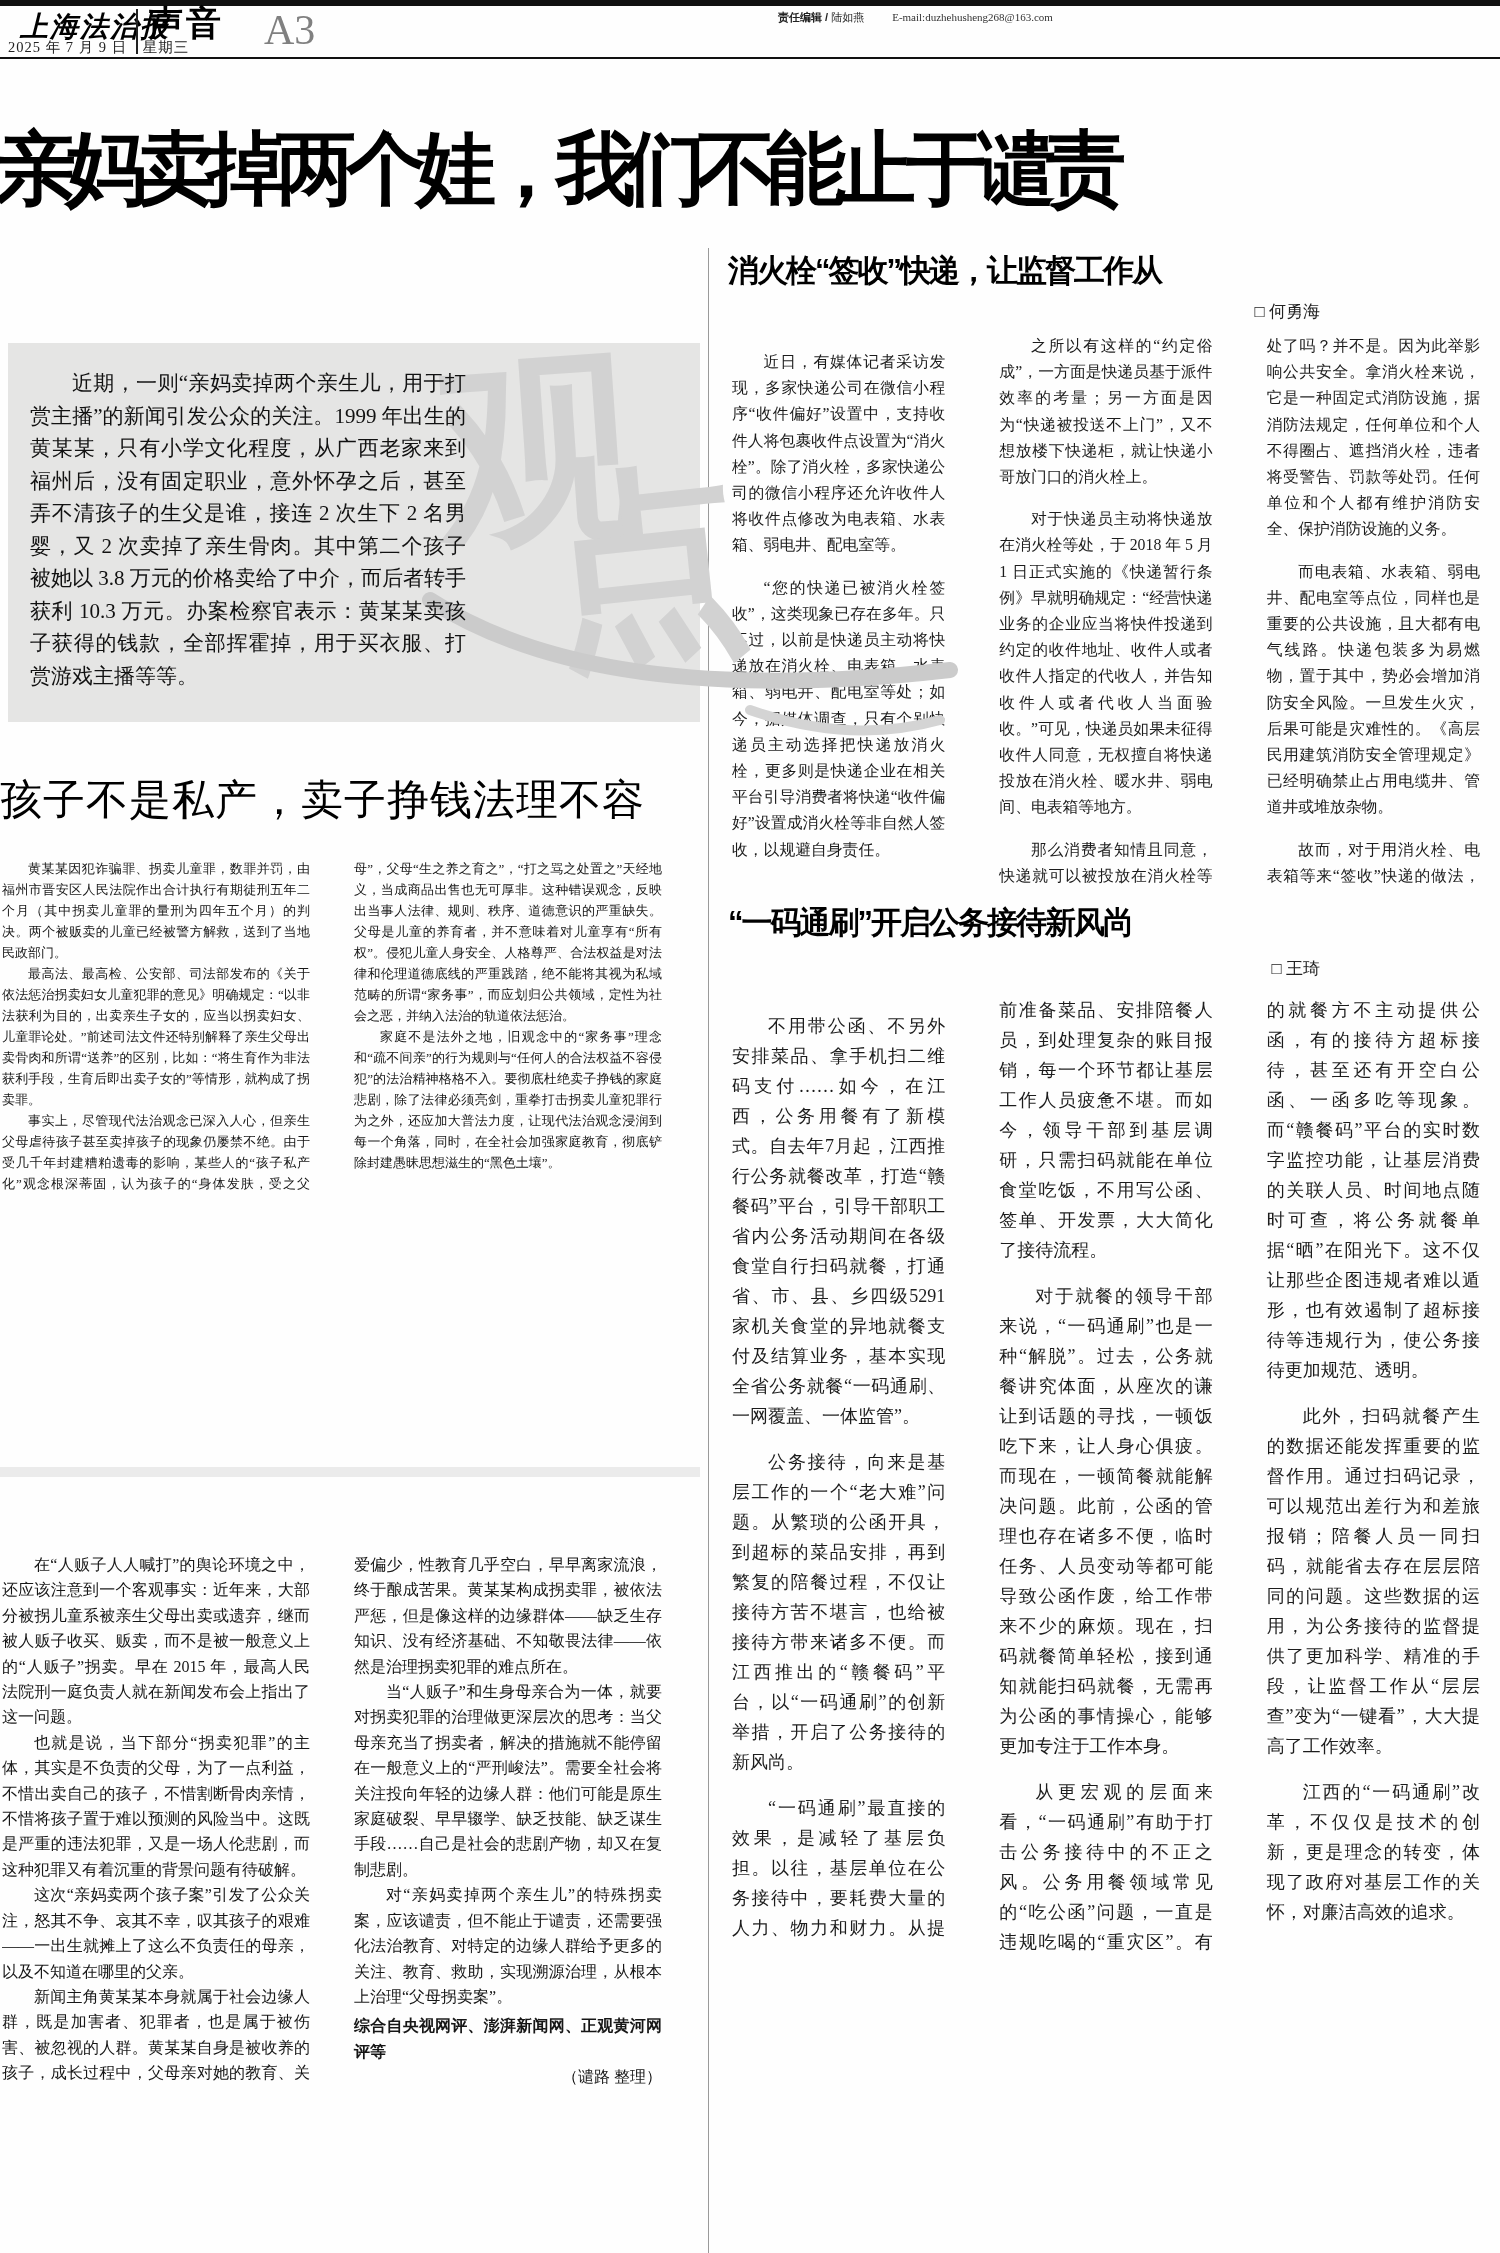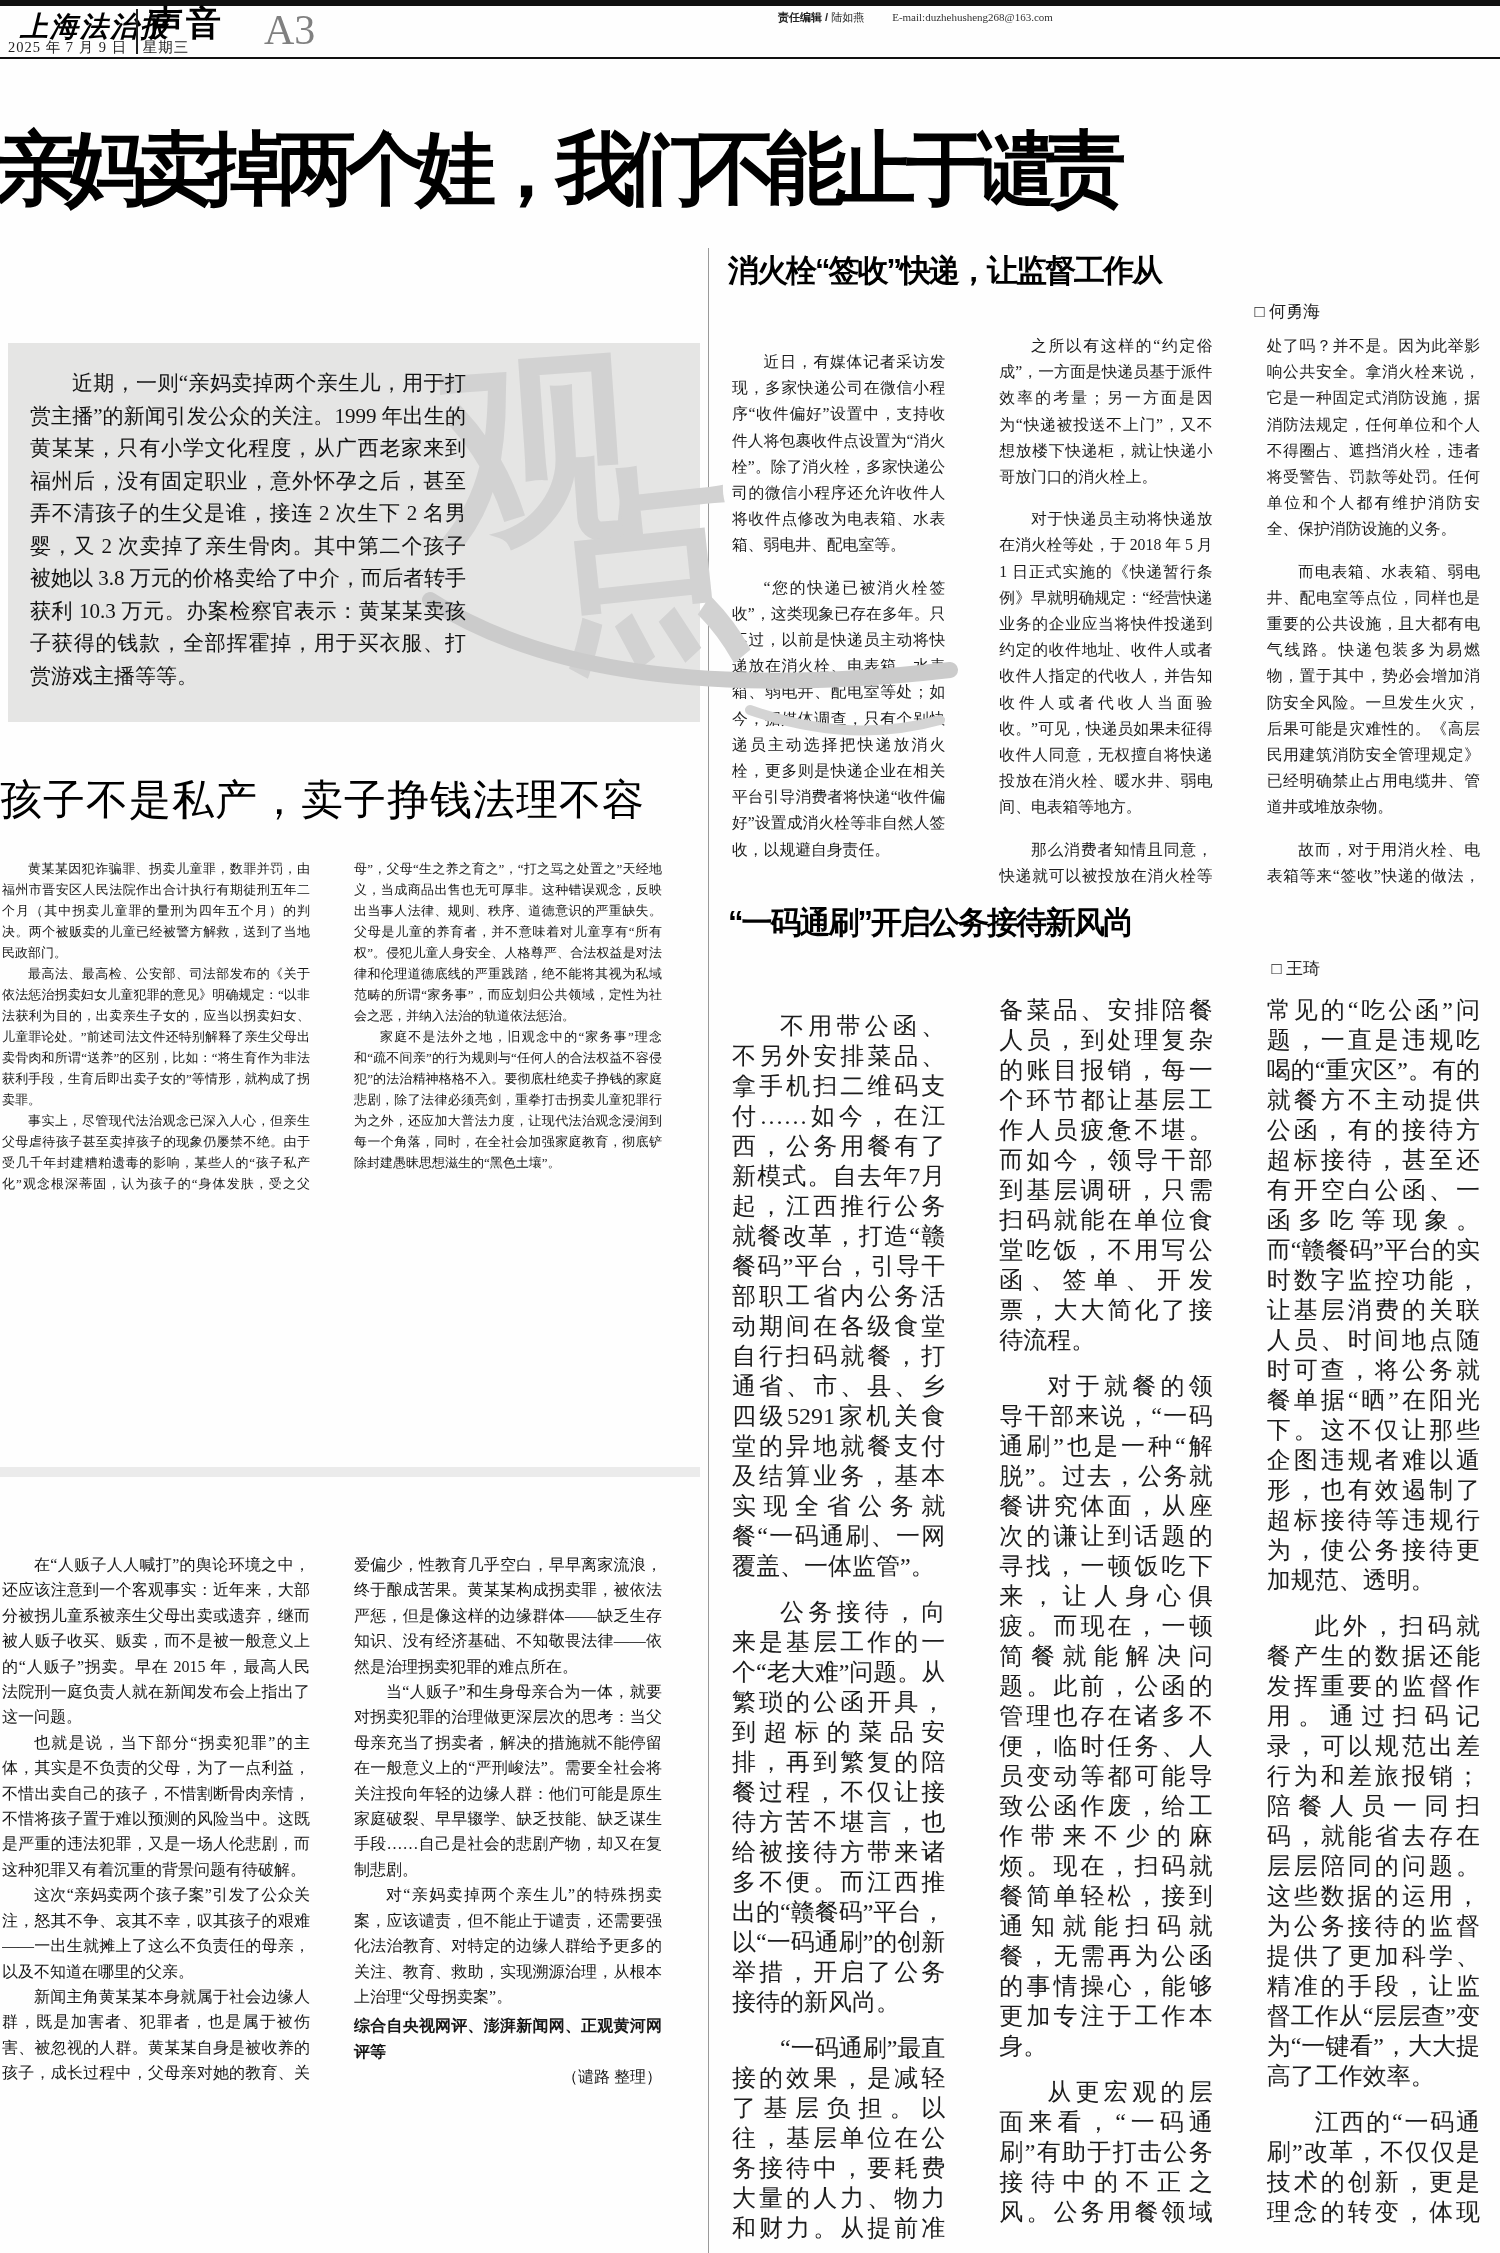--- a/index.html
+++ b/index.html
@@ -40,21 +40,21 @@
              font-size:31px;letter-spacing:-2px;white-space:nowrap;}
   .ta{left:728px;top:250px;}
   .tb{left:728px;top:902px;}
   .art-author{position:absolute;width:170px;text-align:right;font-size:17px;color:#222;}
   .aa{left:1150px;top:300px;}
   .ab{left:1150px;top:957px;}
   .art-body{position:absolute;left:716px;width:780px;column-count:3;column-gap:22px;
             text-align:justify;color:#1c1c1c;overflow:hidden;}
   .art-body p{margin:16px;text-indent:2em;}
   .ba{top:333px;height:560px;font-size:15.8px;line-height:26.2px;}
-  .bb{top:995px;height:1258px;font-size:24px;line-height:30px;}
+  .bb{top:995px;height:1258px;font-size:18px;line-height:30px;}
 </style>
 </head>
 <body>
 
 <div class="page">
   <div class="topbar"></div>
 
   <div class="masthead">上海法治报</div>
   <div class="date">2025 年 7 月 9 日　星期三</div>
   <div class="head-vline"></div>

